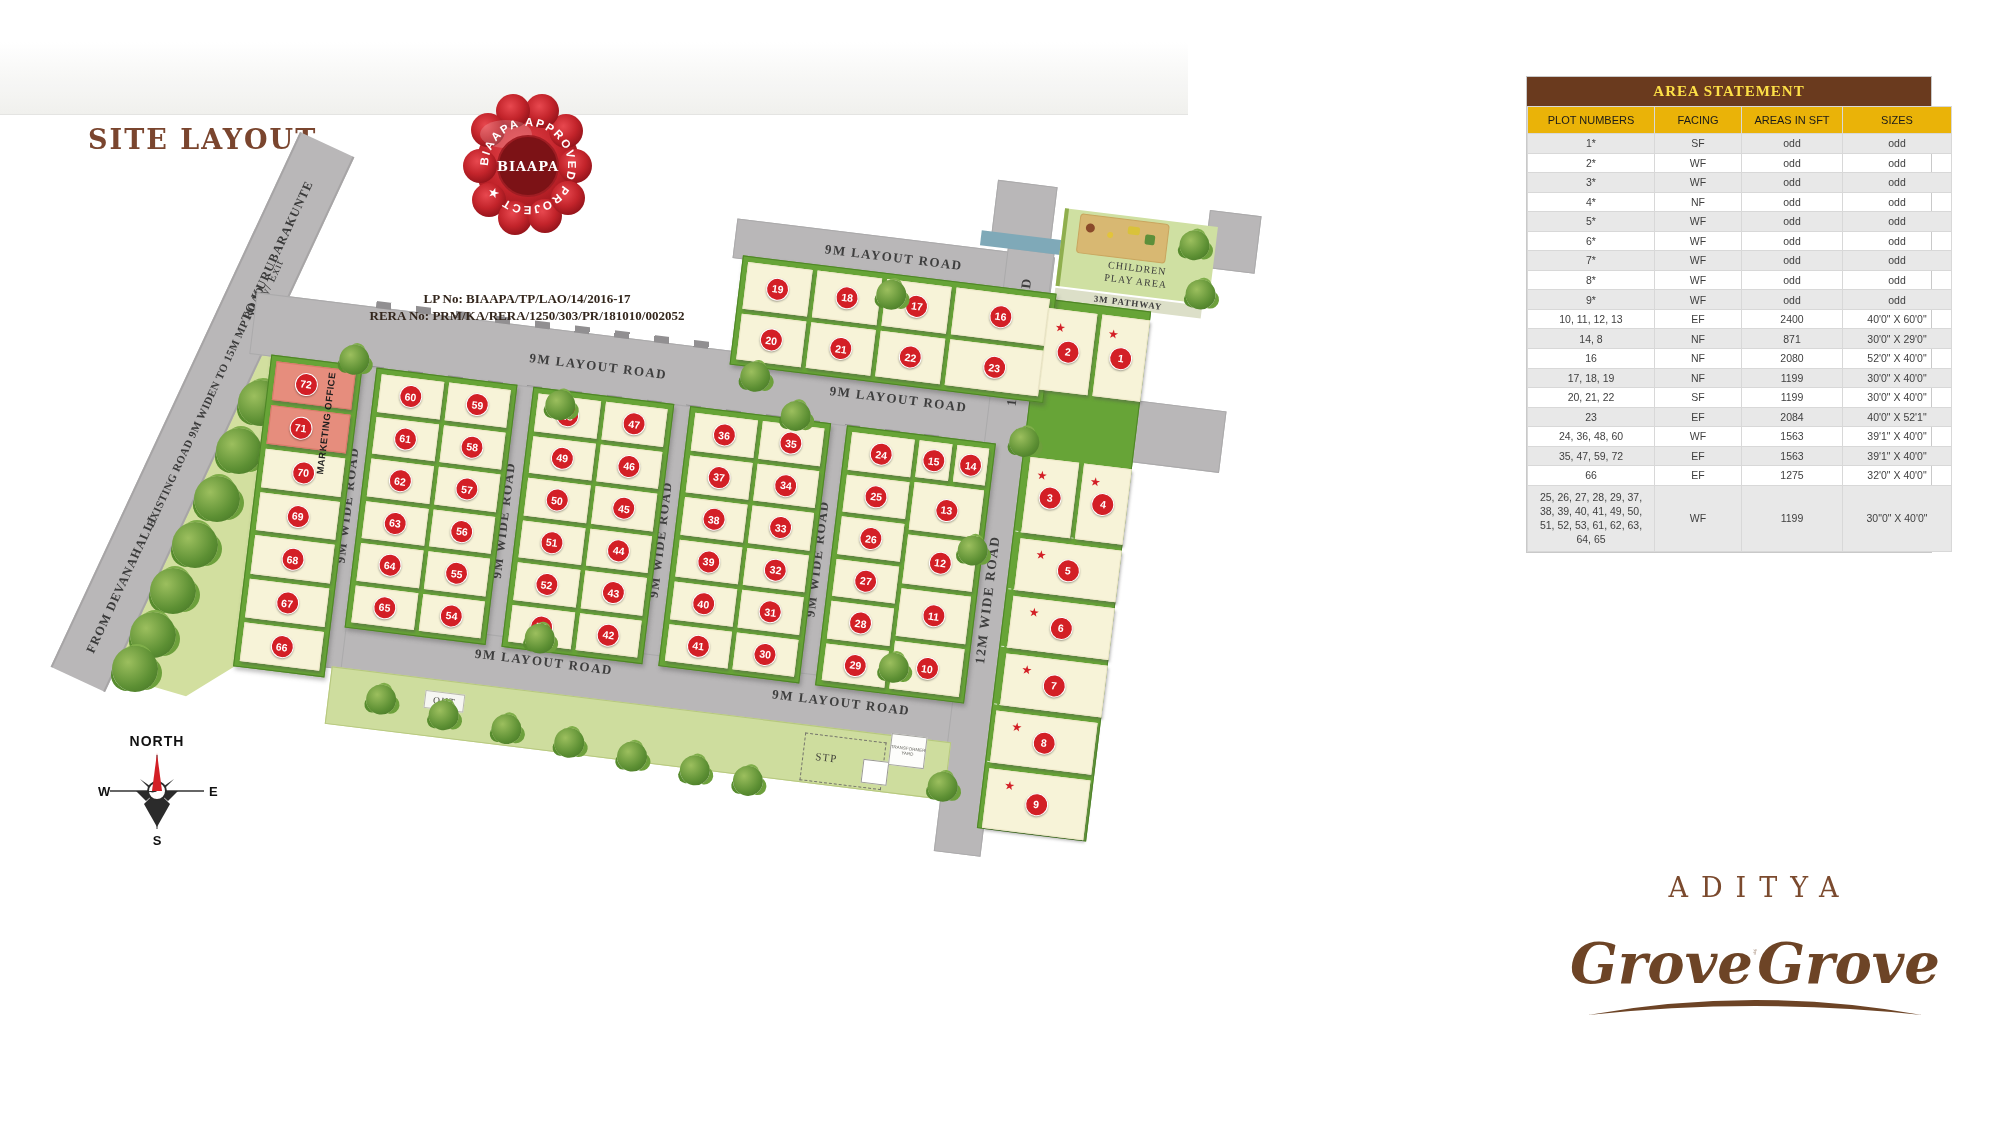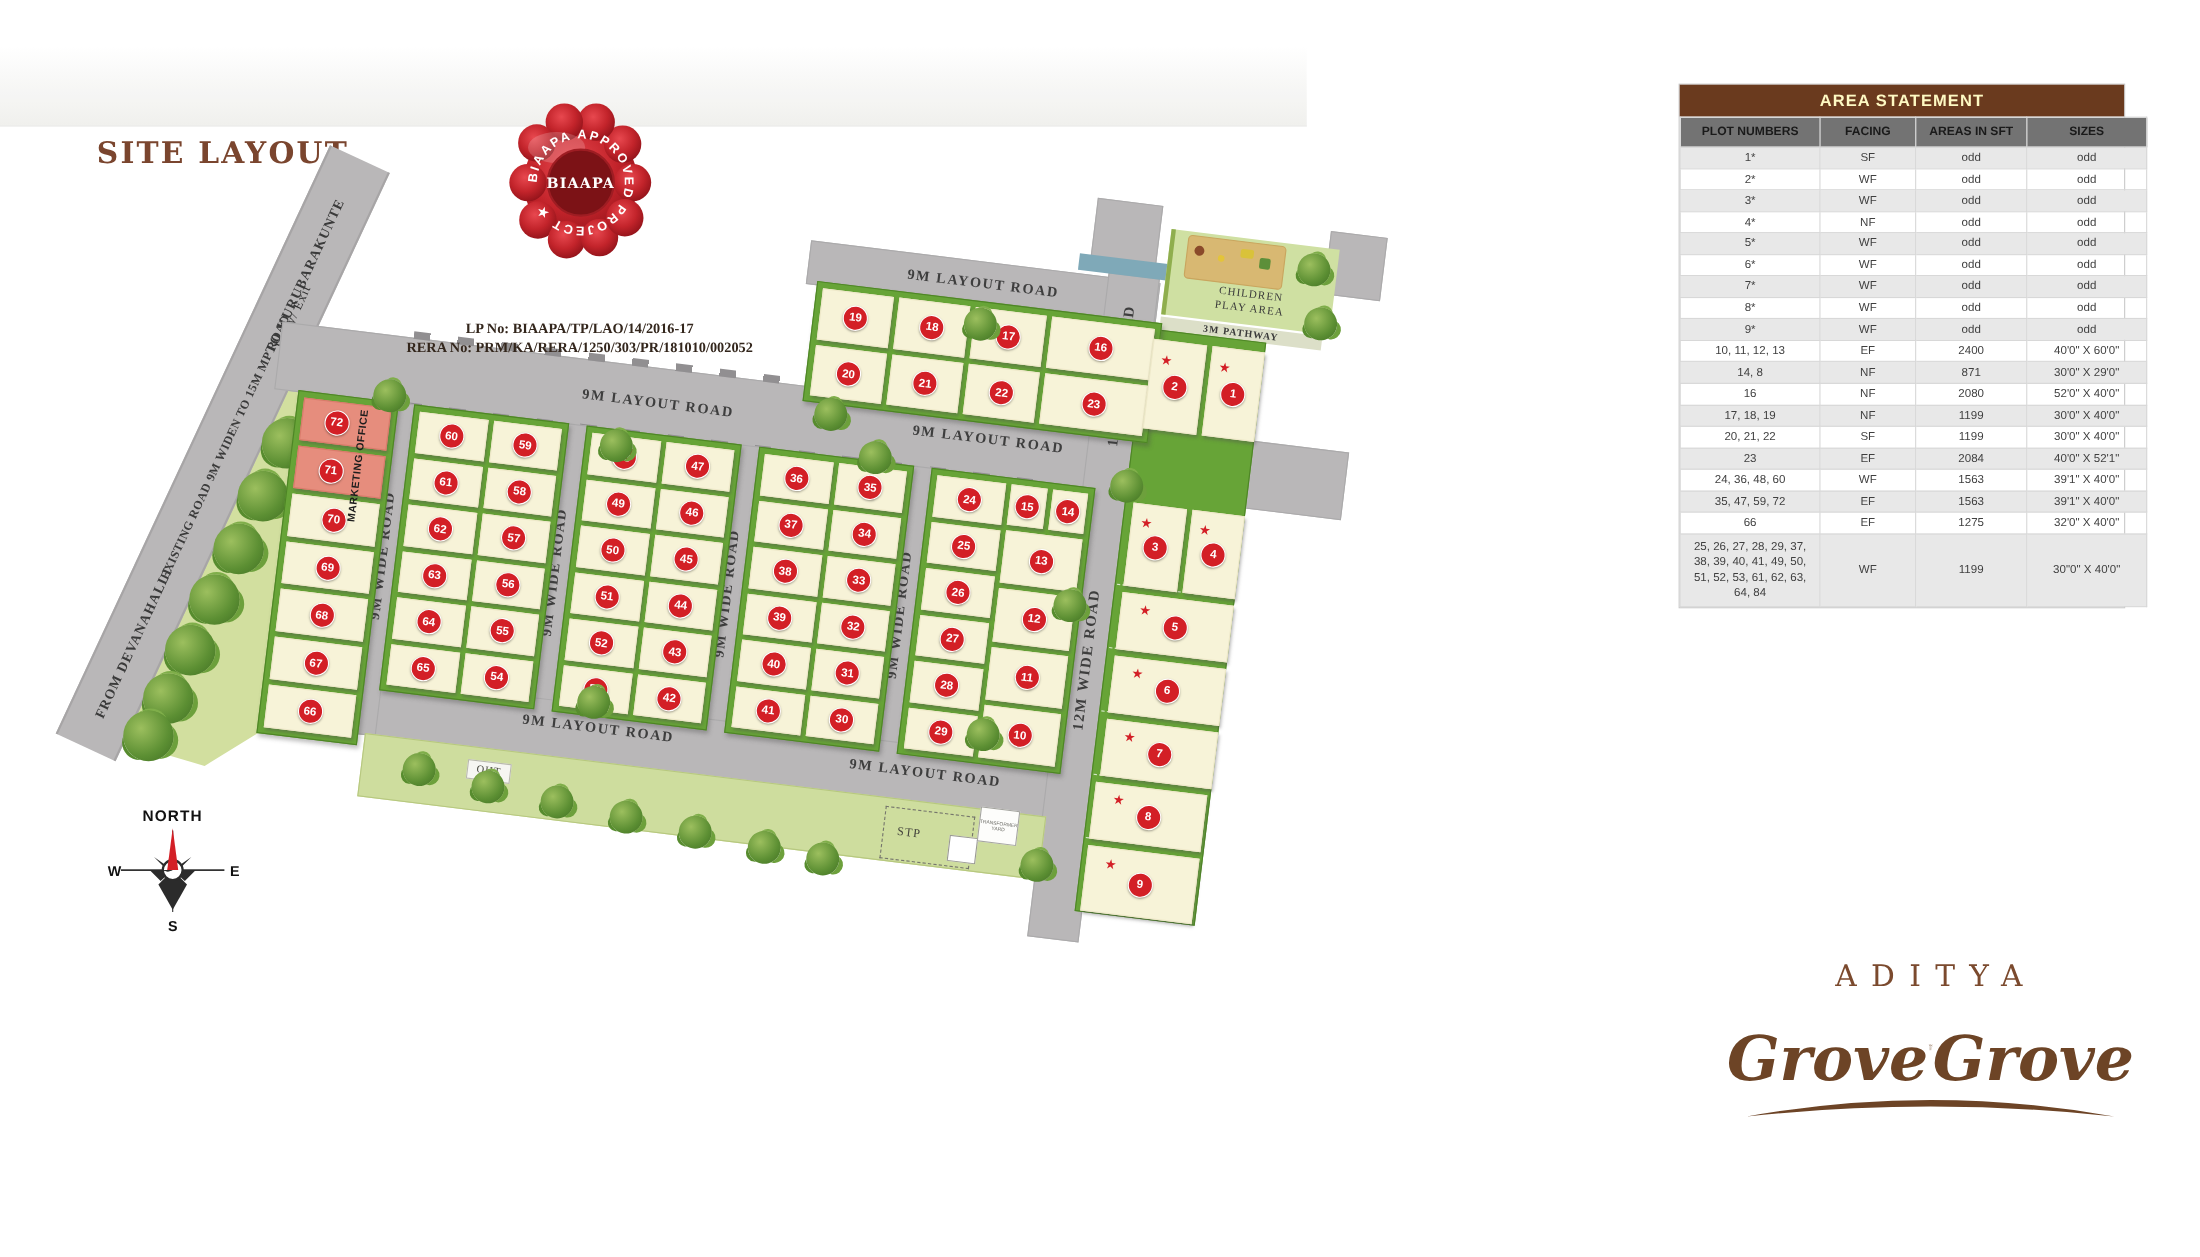--- a/index.html
+++ b/index.html
@@ -112,26 +112,26 @@
   
   #logo{left:1570px;top:872px;width:370px;text-align:center;color:#6d4426;}
   #logo-brand{font-family:"DejaVu Serif","Liberation Serif",serif;font-size:27px;
     letter-spacing:13px;color:#7b4a2e;margin-left:10px;}
   #logo-name{font-family:"DejaVu Serif","Liberation Serif",serif;font-style:italic;
     font-weight:bold;font-size:56px;line-height:1.0;margin-top:6px;
     display:flex;align-items:flex-end;justify-content:center;gap:2px;}
 
   
   #area-table{left:1526px;top:76px;width:404px;border:1px solid #c9c9c9;background:#fff;}
-  #at-title{background:#6a3a1e;color:#fef9c3;text-align:center;
-    font-family:Liberation Sans, sans-serif;font-weight:bold;font-size:15px;
+  #at-title{background:#6a3a1e;color:#fde047;text-align:center;
+    font-family:Liberation Serif, serif;font-weight:bold;font-size:15px;
     letter-spacing:1px;padding:6px 0;}
   #area-table table{border-collapse:collapse;width:100%;table-layout:fixed;}
-  #area-table th{font-size:11px;font-weight:bold;color:#1a1a1a;padding:7px 2px;
-    border:1px solid #d8d8d8;background:#737373;}
+  #area-table th{font-size:11px;font-weight:normal;color:#1a1a1a;padding:7px 2px;
+    border:1px solid #d8d8d8;background:#eab308;}
   #area-table td{font-size:10.5px;color:#3f3f3f;text-align:center;padding:2.2px 4px;
     border:1px solid #d8d8d8;line-height:1.35;}
   #area-table tbody tr:nth-child(odd){background:#e8e8e8;}
   .cw1{width:122px;} .cw2{width:82px;} .cw3{width:96px;} .cw4{width:104px;}
 </style>
 </head>
 <body>
 
 <div class="abs" id="topband"></div>
 
@@ -706,20 +706,20 @@
           <td>1563</td>
           <td>39'1" X 40'0"</td>
         </tr>
       <tr>
           <td>66</td>
           <td>EF</td>
           <td>1275</td>
           <td>32'0" X 40'0"</td>
         </tr>
       <tr>
-          <td style="padding:4px 10px;">25, 26, 27, 28, 29, 37, 38, 39, 40, 41, 49, 50, 51, 52, 53, 61, 62, 63, 64, 84</td>
+          <td style="padding:4px 10px;">25, 26, 27, 28, 29, 37, 38, 39, 40, 41, 49, 50, 51, 52, 53, 61, 62, 63, 64, 65</td>
           <td>WF</td>
           <td>1199</td>
           <td>30"0" X 40'0"</td>
         </tr>
     </tbody>
   </table>
 </div>
 
 </body></html>

